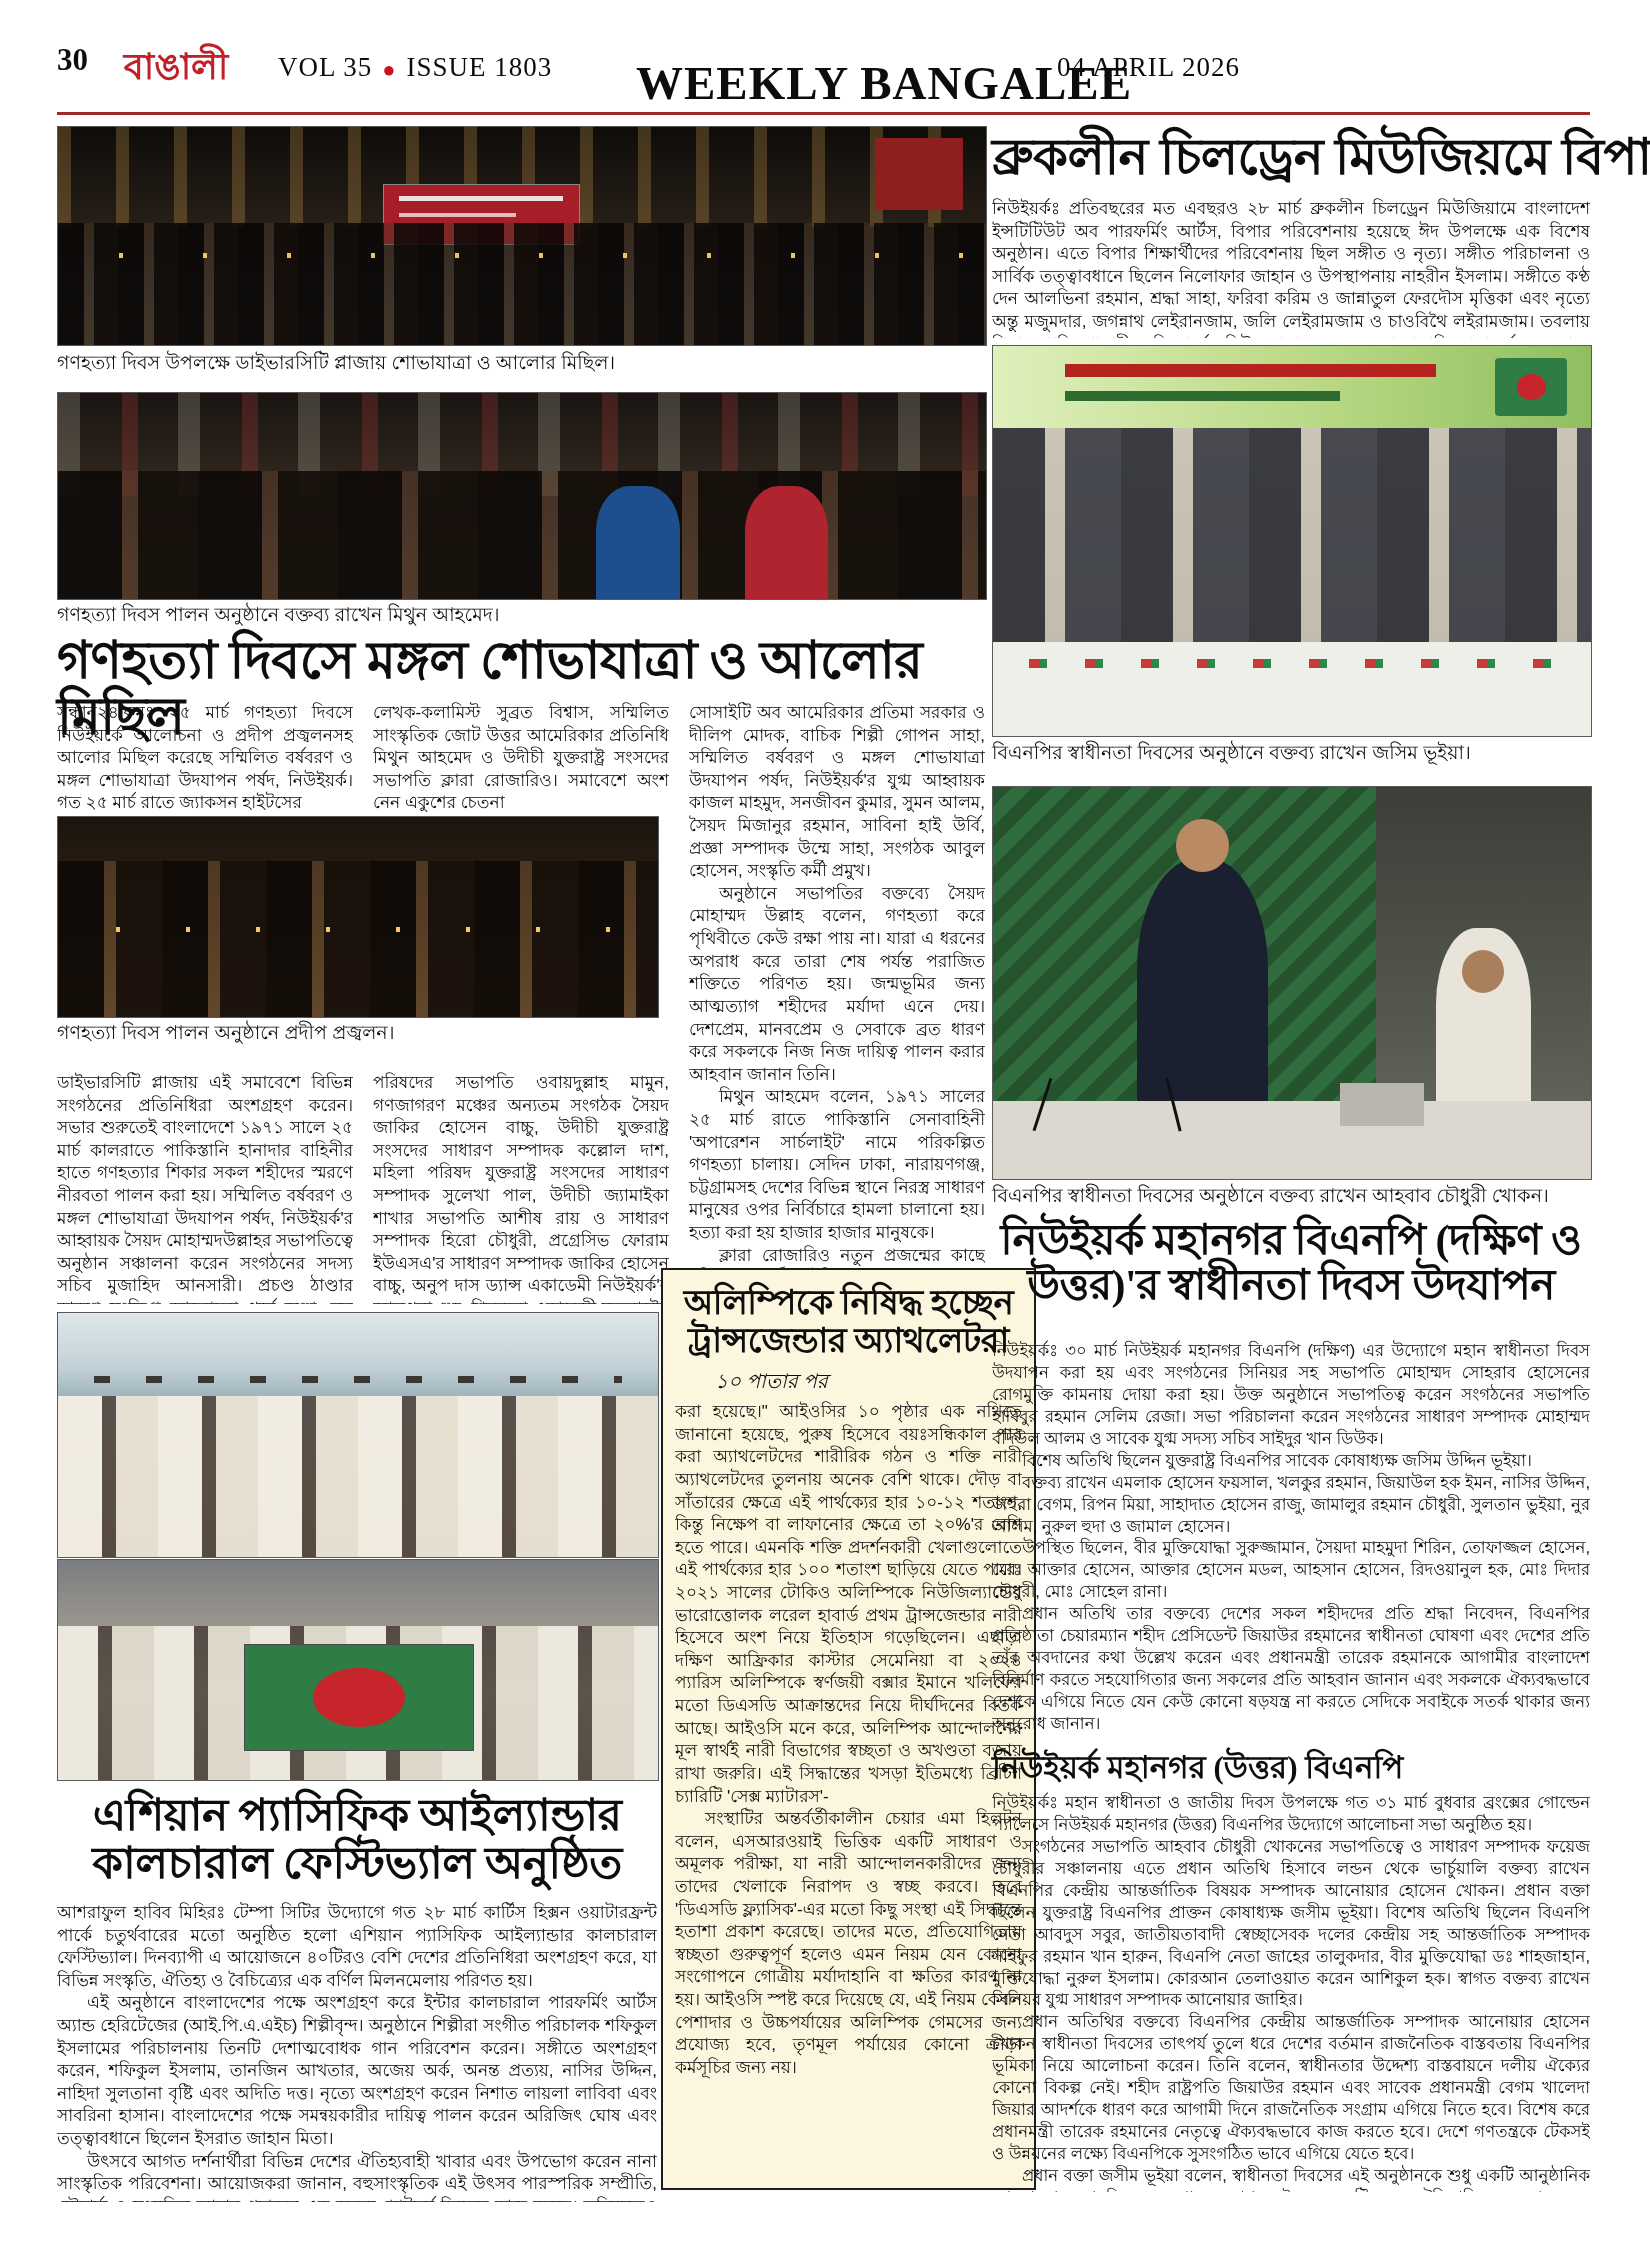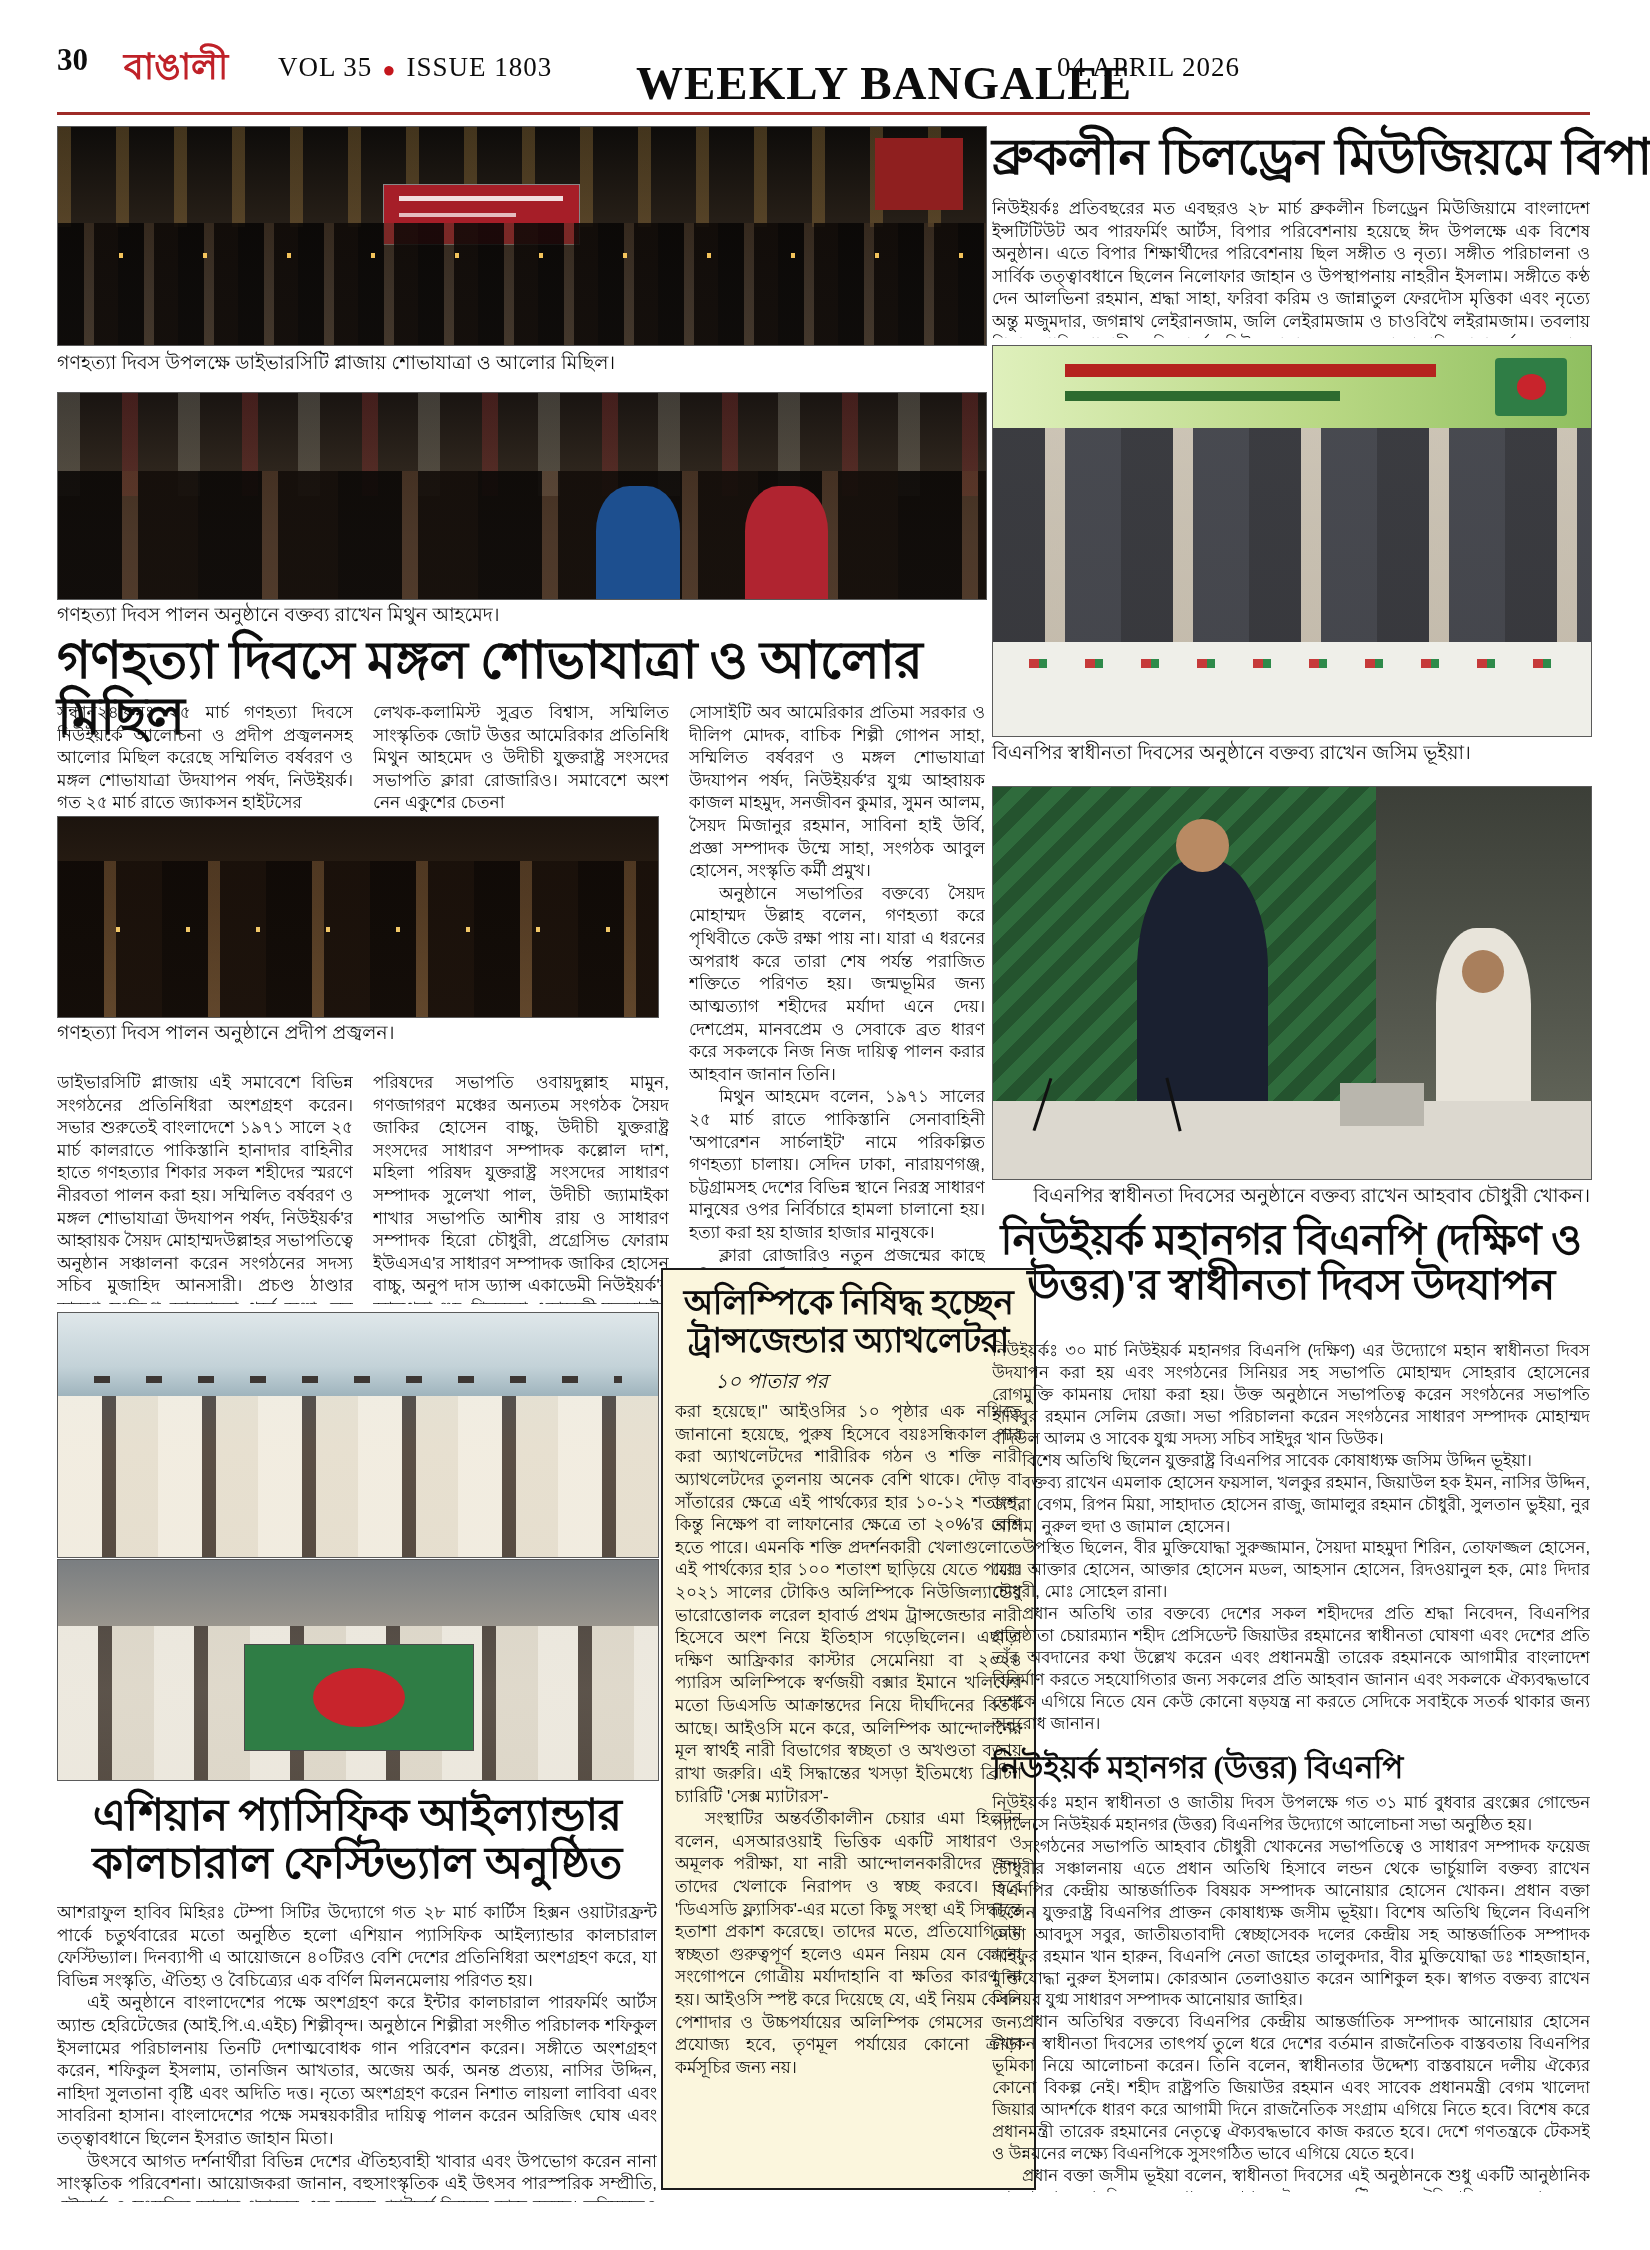--- a/index.html
+++ b/index.html
@@ -136,21 +136,21 @@
     </div>
     <div class="ph" style="left:74%;top:36%;width:16%;height:46%;background:#e8e4da;border-radius:42% 42% 0 0;">
       <div class="ph" style="left:28%;top:12%;width:44%;height:24%;background:#a97f5c;border-radius:50%;"></div>
     </div>
     <div class="ph" style="left:0;bottom:0;width:100%;height:20%;background:#dcd8cf;">
       <div class="ph" style="left:8%;top:-30%;width:3px;height:70%;background:#111;transform:rotate(18deg);"></div>
       <div class="ph" style="left:30%;top:-30%;width:3px;height:70%;background:#111;transform:rotate(-14deg);"></div>
       <div class="ph" style="left:58%;top:-22%;width:14%;height:55%;background:#b9b6ad;"></div>
     </div>
   </div>
-  <div class="abs cap" style="left:992px;top:1185px;width:598px;text-align:right;">বিএনপির স্বাধীনতা দিবসের অনুষ্ঠানে বক্তব্য রাখেন আহবাব চৌধুরী খোকন।</div>
+  <div class="abs cap" style="left:992px;top:1185px;width:598px;">বিএনপির স্বাধীনতা দিবসের অনুষ্ঠানে বক্তব্য রাখেন আহবাব চৌধুরী খোকন।</div>
 
   <div class="abs hl" style="left:992px;top:1218px;width:598px;font-size:42px;text-align:center;">নিউইয়র্ক মহানগর বিএনপি (দক্ষিণ ও উত্তর)'র স্বাধীনতা দিবস উদযাপন</div>
 
   <div class="abs body-txt" style="left:992px;top:1340px;width:598px;height:404px;font-size:16.5px;">
     <p class="noindent">নিউইয়র্কঃ ৩০ মার্চ নিউইয়র্ক মহানগর বিএনপি (দক্ষিণ) এর উদ্যোগে মহান স্বাধীনতা দিবস উদযাপন করা হয় এবং সংগঠনের সিনিয়র সহ সভাপতি মোহাম্মদ সোহরাব হোসেনের রোগমুক্তি কামনায় দোয়া করা হয়। উক্ত অনুষ্ঠানে সভাপতিত্ব করেন সংগঠনের সভাপতি হাবিবুর রহমান সেলিম রেজা। সভা পরিচালনা করেন সংগঠনের সাধারণ সম্পাদক মোহাম্মদ বদিউল আলম ও সাবেক যুগ্ম সদস্য সচিব সাইদুর খান ডিউক।</p>
     <p>বিশেষ অতিথি ছিলেন যুক্তরাষ্ট্র বিএনপির সাবেক কোষাধ্যক্ষ জসিম উদ্দিন ভূইয়া।</p>
     <p>বক্তব্য রাখেন এমলাক হোসেন ফয়সাল, খলকুর রহমান, জিয়াউল হক ইমন, নাসির উদ্দিন, জহুরা বেগম, রিপন মিয়া, সাহাদাত হোসেন রাজু, জামালুর রহমান চৌধুরী, সুলতান ভুইয়া, নুর আলম, নুরুল হুদা ও জামাল হোসেন।</p>
     <p>উপস্থিত ছিলেন, বীর মুক্তিযোদ্ধা সুরুজ্জামান, সৈয়দা মাহমুদা শিরিন, তোফাজ্জল হোসেন, মোঃ আক্তার হোসেন, আক্তার হোসেন মডল, আহসান হোসেন, রিদওয়ানুল হক, মোঃ দিদার চৌধুরী, মোঃ সোহেল রানা।</p>
     <p>প্রধান অতিথি তার বক্তব্যে দেশের সকল শহীদদের প্রতি শ্রদ্ধা নিবেদন, বিএনপির প্রতিষ্ঠাতা চেয়ারম্যান শহীদ প্রেসিডেন্ট জিয়াউর রহমানের স্বাধীনতা ঘোষণা এবং দেশের প্রতি তাঁর অবদানের কথা উল্লেখ করেন এবং প্রধানমন্ত্রী তারেক রহমানকে আগামীর বাংলাদেশ বিনির্মাণ করতে সহযোগিতার জন্য সকলের প্রতি আহবান জানান এবং সকলকে ঐক্যবদ্ধভাবে দেশকে এগিয়ে নিতে যেন কেউ কোনো ষড়যন্ত্র না করতে সেদিকে সবাইকে সতর্ক থাকার জন্য অনুরোধ জানান।</p>
 

